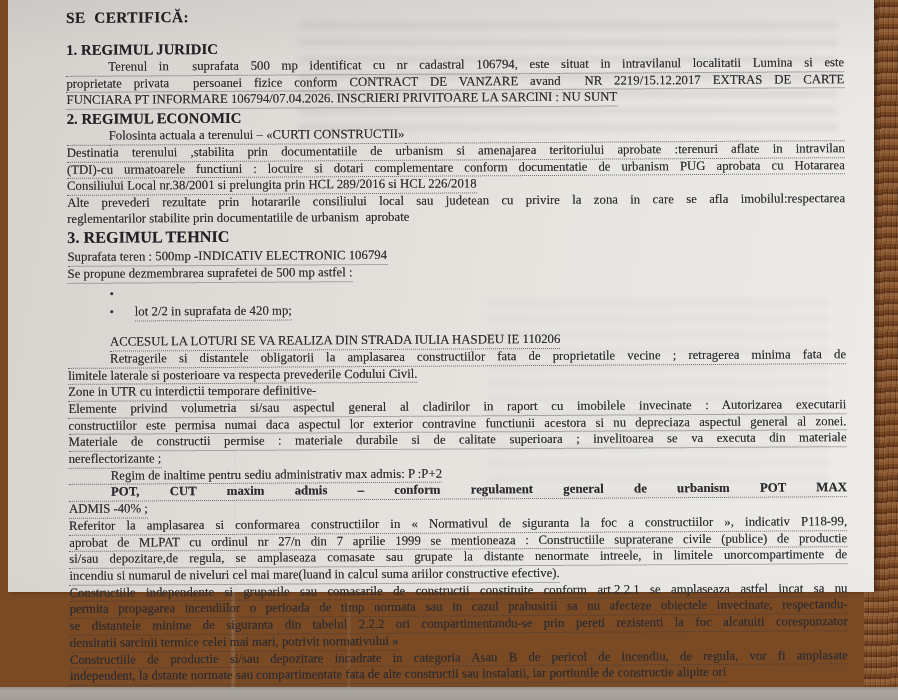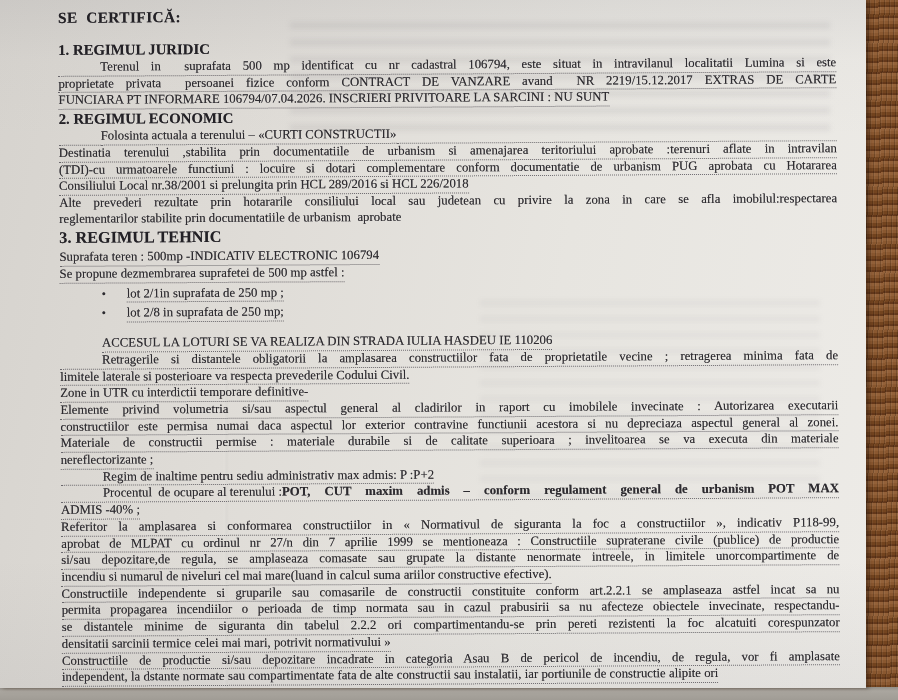--- a/index.html
+++ b/index.html
@@ -20,21 +20,21 @@
         #8a5830 0 3px, #73441f 3px 6px, #64381a 6px 8px, #936139 8px 11px),
       #7a4a24;
   }
   
   .table-strip {
     position:absolute; left:0; bottom:0; width:898px; height:13px;
     background:linear-gradient(180deg,#938f88 0,#aaa69f 4px,#a09c95 13px);
   }
   
   .paper {
-    position:absolute; top:0; left:0; width:866px; height:688px;
+    position:absolute; top:0; left:8px; width:866px; height:592px;
     background:
       linear-gradient(180deg, rgba(110,110,118,0.10) 0, rgba(110,110,118,0.02) 60px, transparent 140px, transparent 560px, rgba(110,110,118,0.08) 688px),
       linear-gradient(100deg, #d6d3ce 0%, #dfdcd7 30%, #e7e5e0 62%, #edebe7 100%);
     box-shadow: 3px 0 4px rgba(46,26,12,0.55);
   }
   
   .crease {
     position:absolute; left:224px; top:330px; width:3px; height:358px;
     background:linear-gradient(90deg, rgba(255,255,255,0.55), rgba(120,116,110,0.25));
     filter:blur(1px); opacity:.5;
@@ -132,26 +132,25 @@
         <div class="hd h3">3. REGIMUL TEHNIC</div>
         <div class="ln">
           <span class="txt utext">Suprafata teren : 500mp -INDICATIV ELECTRONIC 106794</span>
         </div>
         <div class="ln">
           <span class="txt utext">Se propune dezmembrarea suprafetei de 500 mp astfel :</span>
         </div>
         <div class="ln" style="margin-top: 3px;">
           <span class="leader noline"></span>
           <span class="bullet-dot">•</span>
-          <span class="txt utext">lot 2/1in suprafata de 250 mp ;</span>
         </div>
         <div class="ln" style="margin-top: 3px;">
           <span class="leader noline"></span>
           <span class="bullet-dot">•</span>
-          <span class="txt utext">lot 2/8 in suprafata de 250 mp;</span>
+          <span class="txt utext">lot 2/2 in suprafata de 420 mp;</span>
         </div>
         <div class="ln" style="margin-top: 13px;">
           <span class="leader noline"></span>
           <span class="txt utext">ACCESUL LA LOTURI SE VA REALIZA DIN STRADA IULIA HASDEU IE 110206</span>
         </div>
         <div class="ln ufull">
           <span class="leader"></span>
           <span class="txt just">Retragerile si distantele obligatorii la amplasarea constructiilor fata de proprietatile vecine ; retragerea minima fata de</span>
         </div>
         <div class="ln">
@@ -171,21 +170,20 @@
         </div>
         <div class="ln">
           <span class="txt utext">nereflectorizante ;</span>
         </div>
         <div class="ln">
           <span class="leader"></span>
           <span class="txt utext">Regim de inaltime pentru sediu administrativ max admis: P :P+2</span>
         </div>
         <div class="ln ufull">
           <span class="leader"></span>
-          <span class="txt">Procentul  de ocupare al terenului :</span>
           <span class="txt b just">POT, CUT maxim admis – conform regulament general de urbanism POT MAX</span>
         </div>
         <div class="ln">
           <span class="txt utext">ADMIS -40% ;</span>
         </div>
         <div class="ln ufull">
           <span class="txt just">Referitor la amplasarea si conformarea constructiilor in « Normativul de siguranta la foc a constructiilor », indicativ P118-99,</span>
         </div>
         <div class="ln ufull">
           <span class="txt just">aprobat de MLPAT cu ordinul nr 27/n din 7 aprilie 1999 se mentioneaza : Constructiile supraterane civile (publice) de productie</span>

